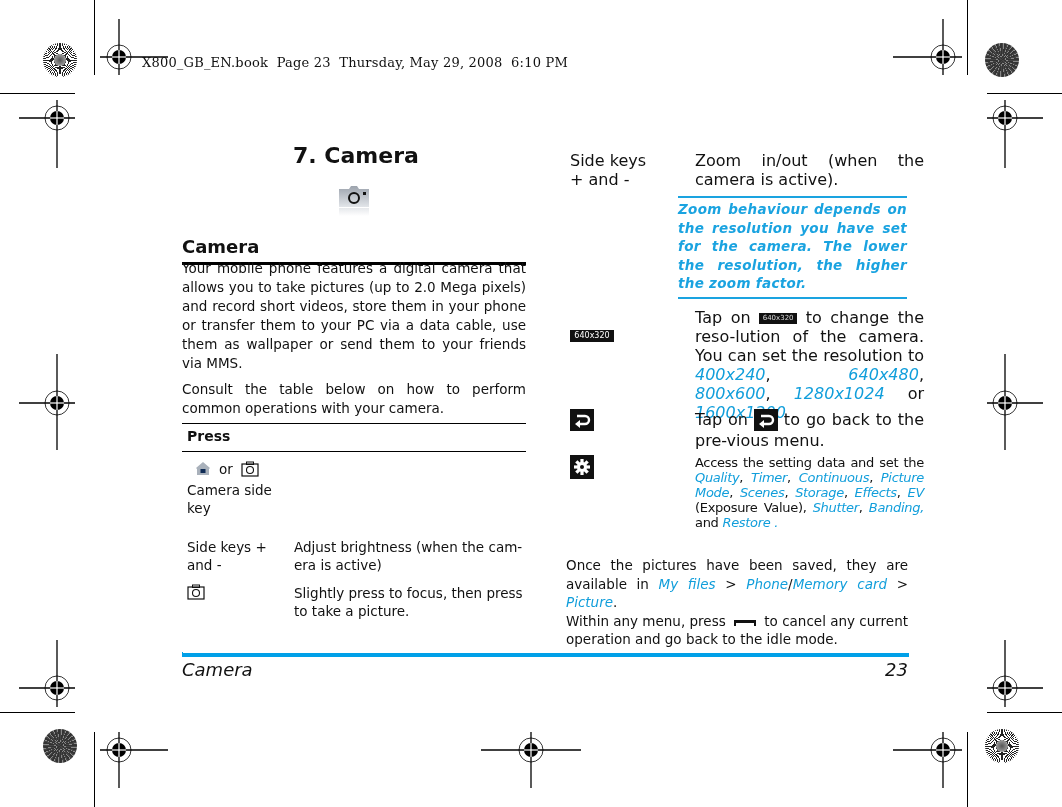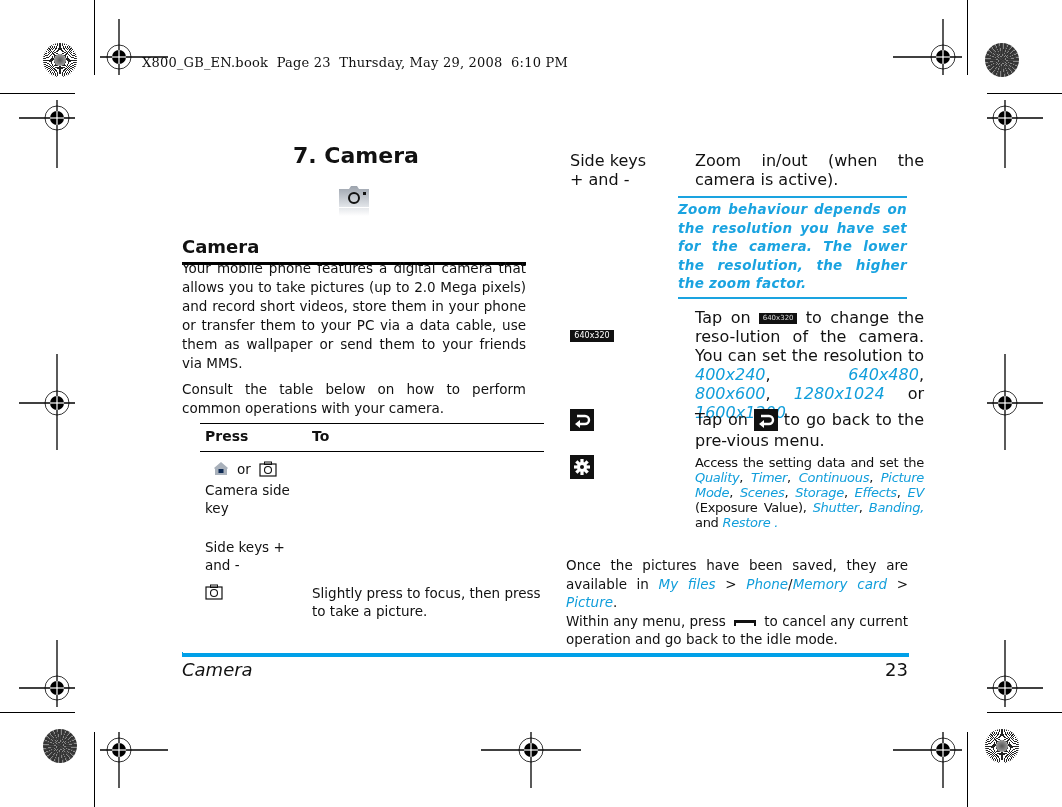--- a/index.html
+++ b/index.html
@@ -15,41 +15,41 @@
   .header-stamp { position: absolute; left: 142px; top: 55px; font-family: "DejaVu Serif", serif; font-size: 13px; letter-spacing: 0.2px; color: #111; white-space: pre; }
 
   .chapter-title { position: absolute; left: 293px; top: 143px; font-family: "DejaVu Sans", sans-serif; font-weight: bold; font-size: 22px; }
   .chapter-icon { position: absolute; left: 337px; top: 183px; width: 34px; height: 34px; }
 
   .section-title { position: absolute; left: 182px; top: 236px; font-weight: bold; font-size: 18px; }
   .section-rule { position: absolute; left: 182px; top: 262px; width: 344px; height: 3px; background: #000; }
 
   .para { position: absolute; left: 182px; width: 344px; font-size: 13.5px; line-height: 19px; text-align: justify; }
 
-  .tbl { position: absolute; left: 200px; width: 344px; font-size: 13.5px; line-height: 18.5px; }
+  .tbl { position: absolute; left: 182px; width: 344px; font-size: 13.5px; line-height: 18.5px; }
   .tbl .rule { height: 1px; background: #000; width: 100%; }
   .tbl .row { display: flex; }
   .tbl .c1 { width: 112px; padding-left: 5px; }
   .tbl .c2 { flex: 1; }
   .tbl .th { font-weight: bold; font-size: 14px; }
 
   .blue { color: #119edb; font-style: italic; }
   .ui-icon-dark { display: inline-block; background: #111; vertical-align: middle; position: relative; }
 
   .rcol { position: absolute; left: 566px; width: 342px; font-size: 13.5px; line-height: 18.5px; }
   .rrow { position: absolute; }
   .rrow .c1 { position: absolute; left: 4px; }
   .rrow .c2 { position: absolute; left: 129px; width: 229px; text-align: justify; }
 
   .note { position: absolute; left: 678px; top: 196px; width: 229px; border-top: 2px solid #1aa3e0; border-bottom: 2px solid #1aa3e0; padding: 2px 0 4px; color: #1aa3e0; font-weight: bold; font-style: italic; font-size: 13.5px; line-height: 18.6px; text-align: justify; letter-spacing: 0.3px; }
 
   .footer-rule { position: absolute; left: 182px; top: 653px; width: 727px; height: 4px; background: #00a0e8; }
   .footer-rule::before { content: ""; position: absolute; left: 0; top: -1px; width: 1px; height: 5px; background: #00a0e8; }
   .footer-left { position: absolute; left: 182px; top: 659px; font-style: italic; font-size: 18px; }
-  .footer-right { position: absolute; left: 885px; top: 659px; font-size: 18px; }
+  .footer-right { position: absolute; left: 885px; top: 659px; font-style: italic; font-size: 18px; }
 </style>
 </head>
 <body>
 
 <div>
   <div class="crop" style="left:94px;top:0;width:1px;height:75px"></div>
   <div class="crop" style="left:0;top:93px;width:75px;height:1px"></div>
   <div class="crop" style="left:967px;top:0;width:1px;height:75px"></div>
   <div class="crop" style="left:987px;top:93px;width:75px;height:1px"></div>
   <div class="crop" style="left:0;top:712px;width:75px;height:1px"></div>
@@ -135,21 +135,20 @@
   <span>Your mobile phone features a digital camera that allows you to take pictures (up to 2.0 Mega pixels) and record short videos, store them in your phone or transfer them to your PC via a data cable, use them as wallpaper or send them to your friends via MMS.</span>
 </div>
 <div class="para" style="top:380px">
   <span>Consult the table below on how to perform common operations with your camera.</span>
 </div>
 
 <div class="tbl" style="top:423px">
   <div class="rule"></div>
   <div class="row th" style="padding:3px 0 5px">
     <div class="c1">Press</div>
-    <div class="c2">To</div>
   </div>
   <div class="rule"></div>
 
   <div class="row" style="padding-top:8px;height:86px">
     <div class="c1">
       <span style="display:inline-flex;align-items:center;gap:8px;margin-left:8px">
         <svg width="16" height="15" viewBox="0 0 16 15">
           <path d="M8 1 L15 7 L14 8 V14 H2 V8 L1 7 Z" fill="#a9b1bb"></path>
           <rect x="5.5" y="8" width="5" height="4" fill="#0f2b55"></rect>
         </svg>
@@ -159,20 +158,21 @@
           <rect x="5.5" y="1" width="7" height="2.5" fill="none" stroke="#111" stroke-width="1"></rect>
           <circle cx="9" cy="9" r="3.5" fill="none" stroke="#111" stroke-width="1.1"></circle>
         </svg>
       </span>
       <div style="margin-right:6px">Camera side key</div>
     </div>
   </div>
 
   <div class="row" style="height:46px">
     <div class="c1" style="padding-right:20px">Side keys + and -</div>
+    <div class="c2">Adjust brightness (when the cam-era is active)</div>
   </div>
 
   <div class="row">
     <div class="c1">
       <svg width="18" height="16" viewBox="0 0 18 16">
         <rect x="1" y="3" width="16" height="12" fill="none" stroke="#111" stroke-width="1.2"></rect>
         <rect x="5.5" y="1" width="7" height="2.5" fill="none" stroke="#111" stroke-width="1"></rect>
         <circle cx="9" cy="9" r="3.5" fill="none" stroke="#111" stroke-width="1.1"></circle>
       </svg>
     </div>

